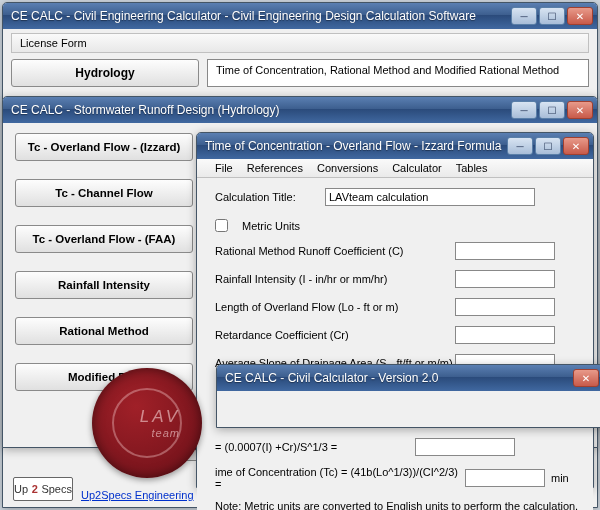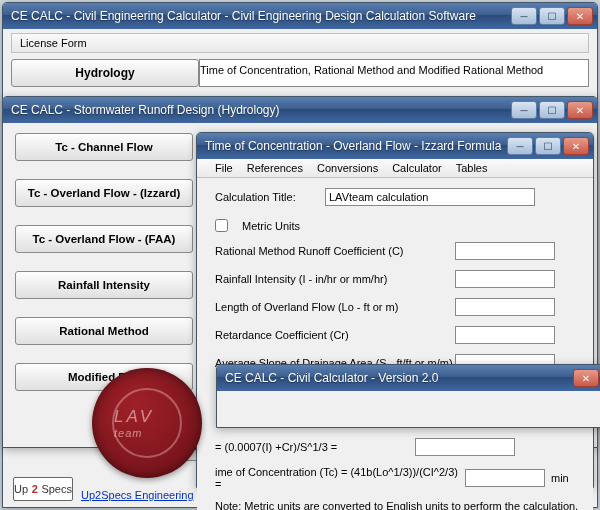--- a/index.html
+++ b/index.html
@@ -9,24 +9,24 @@
 .titlebar { background: linear-gradient(to bottom, #5a7fb2 0%, #3d5f8f 45%, #2a4a7a 46%, #4068a0 100%); color: #fff; height: 26px; display: flex; align-items: center; padding: 0 4px 0 8px; border-radius: 4px 4px 0 0; }
 .titlebar-title { flex: 1; font-size: 12px; text-shadow: 0 1px 1px rgba(0,0,0,0.4); white-space: nowrap; overflow: hidden; }
 .win-controls { display: flex; gap: 2px; }
 .win-btn { width: 26px; height: 18px; background: linear-gradient(to bottom, #d8e4f2, #a8bdd8); border: 1px solid #5a7fa8; border-radius: 3px; display: flex; align-items: center; justify-content: center; font-size: 10px; color: #2a3a5a; cursor: pointer; }
 .win-btn.close { background: linear-gradient(to bottom, #e89a8a, #c85a4a); color: #fff; border-color: #a04030; }
 
 
 #main-window { left: 2px; top: 2px; width: 596px; height: 506px; }
 #main-window .client { padding: 4px 8px 6px 8px; }
 .menubar { background: linear-gradient(to bottom, #fafafa, #e8e8e8); border: 1px solid #c0c0c0; padding: 3px 8px; margin-bottom: 6px; }
-.toprow { display: flex; gap: 0; }
+.toprow { display: flex; gap: 8px; }
 .big-btn { display: flex; align-items: center; justify-content: center; font-weight: bold; font-size: 12px; background: linear-gradient(to bottom, #fdfdfd, #e0e0e0); border: 1px solid #8a8a8a; border-radius: 3px; height: 28px; cursor: pointer; }
 .hyd-btn { width: 188px; }
-.desc-box { flex: 1; border: 1px solid #888; background: #fff; padding: 4px 0; }
+.desc-box { flex: 1; border: 1px solid #888; background: #fff; padding: 4px 8px; }
 
 
 #hyd-window { left: 2px; top: 96px; width: 596px; height: 352px; }
 #hyd-window .client { padding: 10px 0 0 12px; }
 .side-btn { width: 178px; height: 28px; margin-bottom: 18px; font-weight: bold; font-size: 11.5px; background: linear-gradient(to bottom, #fdfdfd, #e0e0e0); border: 1px solid #8a8a8a; border-radius: 3px; display: flex; align-items: center; justify-content: center; cursor: pointer; }
 
 
 #izzard-window { left: 196px; top: 132px; width: 398px; height: 356px; }
 #izzard-window .client { padding: 0; background: #f0f0f0; }
 .menu2 { background: linear-gradient(to bottom, #fafafa, #eaeaea); border-bottom: 1px solid #c0c0c0; padding: 3px 18px; display: flex; gap: 14px; }
@@ -49,21 +49,21 @@
 .footer { position: absolute; left: 10px; bottom: 6px; right: 10px; display: flex; align-items: flex-end; gap: 8px; }
 .logo { width: 60px; height: 24px; border: 1px solid #666; background: #fff; display: flex; align-items: center; justify-content: space-between; font-size: 8px; color: #333; border-radius: 2px; }
 .logo b { color: #a33; }
 .footer a { color: #0030cc; text-decoration: underline; cursor: pointer; }
 .footer .copy { color: #333; }
 
 .results-btn { position: absolute; left: 150px; bottom: 46px; width: 90px; height: 26px; font-weight: bold; background: linear-gradient(to bottom, #fdfdfd, #e0e0e0); border: 1px solid #8a8a8a; border-radius: 3px; cursor: pointer; }
 
 
 .seal { position: absolute; left: 92px; top: 368px; width: 110px; height: 110px; border-radius: 50%; background: radial-gradient(circle at 40% 35%, #a02028, #6a1018); box-shadow: inset 0 0 12px rgba(0,0,0,0.5), 0 2px 6px rgba(0,0,0,0.4); display: flex; align-items: center; justify-content: center; color: rgba(255,230,230,0.55); font-family: Georgia, serif; }
-.seal .inner { width: 70px; height: 70px; border: 2px solid rgba(255,220,220,0.35); border-radius: 50%; display: flex; flex-direction: column; align-items: flex-start; justify-content: center; font-style: italic; }
+.seal .inner { width: 70px; height: 70px; border: 2px solid rgba(255,220,220,0.35); border-radius: 50%; display: flex; flex-direction: column; align-items: flex-end; justify-content: center; font-style: italic; }
 .seal .inner .l1 { font-size: 17px; letter-spacing: 3px; }
 .seal .inner .l2 { font-size: 11px; letter-spacing: 1px; }
 </style>
 </head>
 <body>
 
 <div id="main-window" class="window">
   <div class="titlebar">
     <span class="titlebar-title">CE CALC - Civil Engineering Calculator - Civil Engineering Design Calculation Software</span>
     <div class="win-controls">
@@ -97,22 +97,22 @@
 <div id="hyd-window" class="window">
   <div class="titlebar">
     <span class="titlebar-title">CE CALC - Stormwater Runoff Design (Hydrology)</span>
     <div class="win-controls">
       <div class="win-btn">─</div>
       <div class="win-btn">☐</div>
       <div class="win-btn close">✕</div>
     </div>
   </div>
   <div class="client">
+    <div class="side-btn">Tc - Overland Flow - (Izzard)</div>
     <div class="side-btn">Tc - Channel Flow</div>
-    <div class="side-btn">Tc - Overland Flow - (Izzard)</div>
     <div class="side-btn">Tc - Overland Flow - (FAA)</div>
     <div class="side-btn">Rainfall Intensity</div>
     <div class="side-btn">Rational Method</div>
     <div class="side-btn">Modified Rati</div>
   </div>
 </div>
 
 <div id="izzard-window" class="window">
   <div class="titlebar">
     <span class="titlebar-title">Time of Concentration - Overland Flow - Izzard Formula</span>

